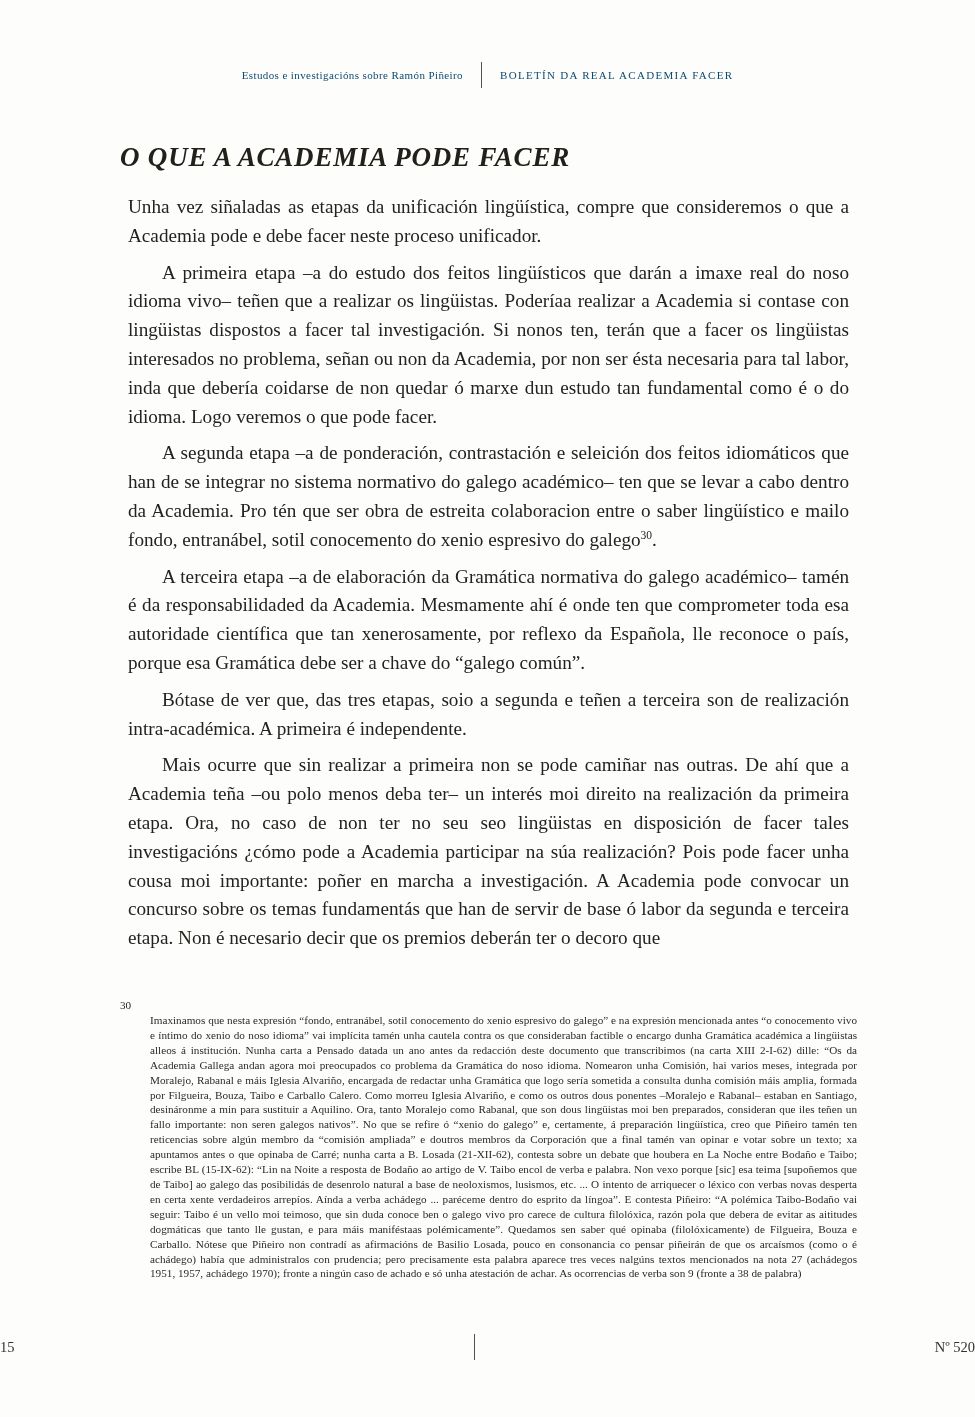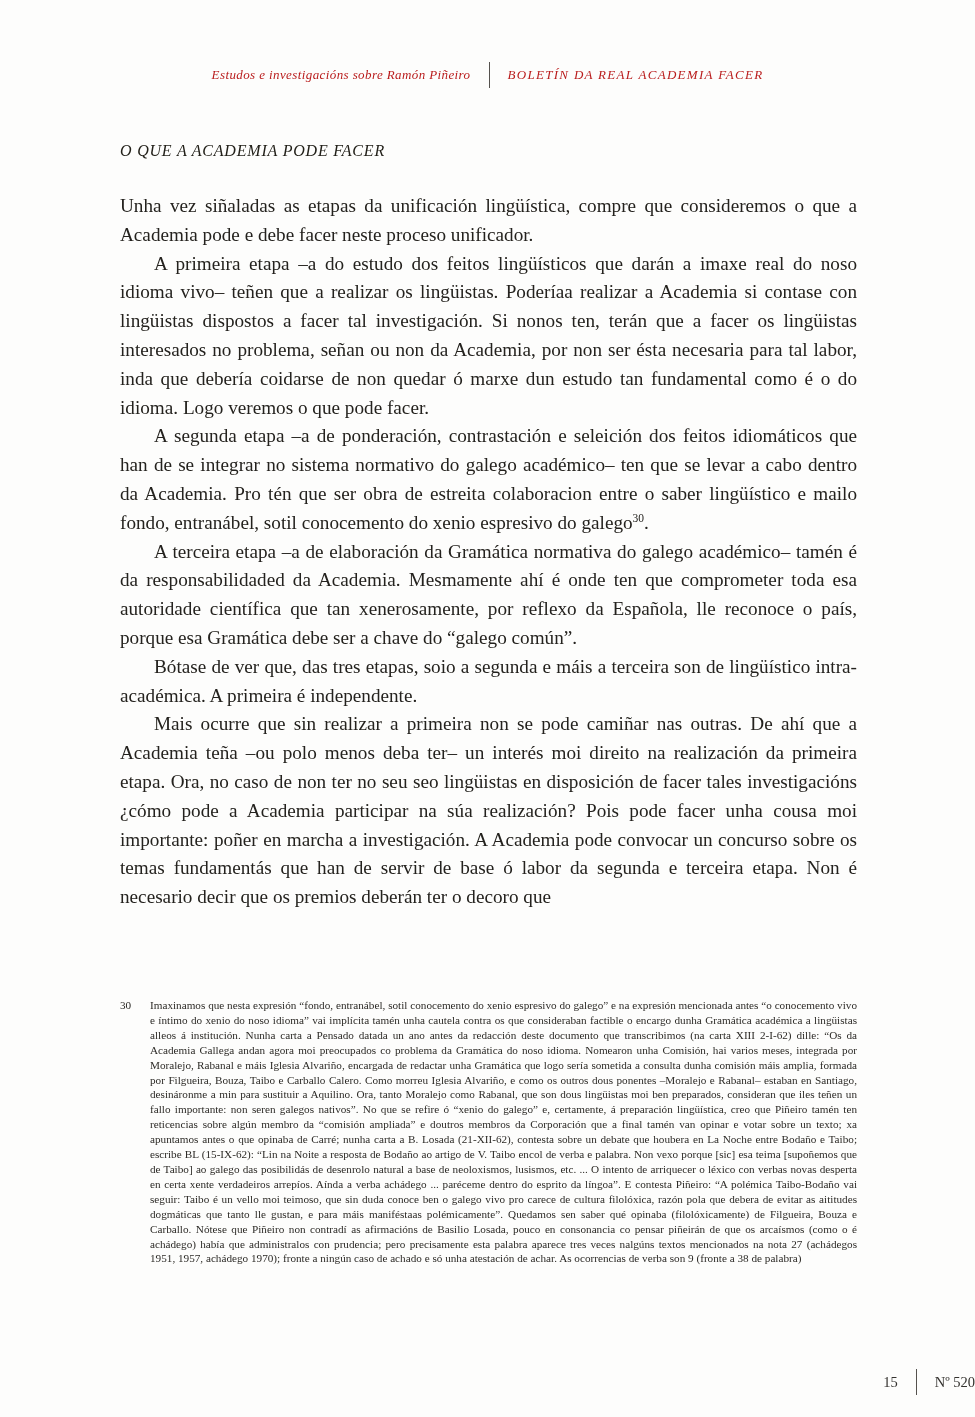--- a/index.html
+++ b/index.html
@@ -10,71 +10,71 @@
     font-family:"Liberation Serif","DejaVu Serif",serif;
     color:#1d1c1a;
     -webkit-font-smoothing:antialiased;
   }
   .page{position:absolute;inset:0;overflow:hidden;}
 
   
   .running-head{
     position:absolute;top:62px;left:0;width:100%;
     display:flex;justify-content:center;align-items:center;gap:18px;
-    font-size:13px;color:#b91c1c;font-style:italic;
+    font-size:11px;color:#0c4a6e;
   }
   .running-head .head-left{letter-spacing:0.4px;}
   .running-head .head-right{letter-spacing:1.3px;}
   .vbar{display:inline-block;width:1px;height:26px;background:#55524e;}
 
   
   .article{position:absolute;left:120px;width:737px;top:142px;}
   .title{
-    font-size:16px;font-style:italic;font-weight:normal;
-    letter-spacing:0.8px;margin:0 0 32px 0;color:#222019;
+    font-size:27px;font-style:italic;font-weight:bold;
+    letter-spacing:0.8px;margin:0 0 20px 0;color:#222019;
   }
   .para{
-    margin:0;font-size:19.2px;line-height:28.8px;
+    margin:8px;font-size:19.2px;line-height:28.8px;
     text-align:justify;text-indent:34px;color:#24221e;
   }
   .para.first{text-indent:0;}
   sup.fnref{font-size:0.60em;line-height:0;vertical-align:super;}
 
   
   .footnotes{position:absolute;left:120px;width:737px;top:998px;}
   .footnote{display:flex;font-size:11.2px;line-height:14.9px;text-align:justify;color:#2c2a26;}
   .fn-num{flex:0 0 30px;}
-  .fn-text{flex:1;}
+  .fn-text{flex:1;margin-top:15px;}
 
   
   .page-footer{
     position:absolute;top:1334px;left:0;width:100%;
-    display:flex;justify-content:flex-end;align-items:center;gap:18px;
-    font-size:14.5px;color:#33312e;margin-top:35px;
+    display:flex;justify-content:space-between;align-items:center;gap:18px;
+    font-size:14.5px;color:#33312e;
   }
 </style>
 </head>
 <body>
 
 <div class="page">
 
   <header class="running-head">
     <span class="head-left">Estudos e investigacións sobre Ramón Piñeiro</span>
     <span class="vbar"></span>
     <span class="head-right">BOLETÍN DA REAL ACADEMIA FACER</span>
   </header>
 
   <main class="article">
     <h1 class="title">O QUE A ACADEMIA PODE FACER</h1>
 
     <p class="para first">Unha vez siñaladas as etapas da unificación lingüística, compre que consideremos o que a Academia pode e debe facer neste proceso unificador.</p>
     <p class="para">A primeira etapa –a do estudo dos feitos lingüísticos que darán a imaxe real do noso idioma vivo– teñen que a realizar os lingüistas. Poderíaa realizar a Academia si contase con lingüistas dispostos a facer tal investigación. Si nonos ten, terán que a facer os lingüistas interesados no problema, señan ou non da Academia, por non ser ésta necesaria para tal labor, inda que debería coidarse de non quedar ó marxe dun estudo tan fundamental como é o do idioma. Logo veremos o que pode facer.</p>
     <p class="para"><span>A segunda etapa –a de ponderación, contrastación e seleición dos feitos idiomáticos que han de se integrar no sistema normativo do galego académico– ten que se levar a cabo dentro da Academia. Pro tén que ser obra de estreita colaboracion entre o saber lingüístico e mailo fondo, entranábel, sotil conocemento do xenio espresivo do galego</span><sup class="fnref">30</sup><span>.</span></p>
     <p class="para">A terceira etapa –a de elaboración da Gramática normativa do galego académico– tamén é da responsabilidaded da Academia. Mesmamente ahí é onde ten que comprometer toda esa autoridade científica que tan xenerosamente, por reflexo da Española, lle reconoce o país, porque esa Gramática debe ser a chave do “galego común”.</p>
-    <p class="para">Bótase de ver que, das tres etapas, soio a segunda e máis a terceira son de lingüístico intra-académica. A primeira é independente.</p>
+    <p class="para">Bótase de ver que, das tres etapas, soio a segunda e teñen a terceira son de realización intra-académica. A primeira é independente.</p>
     <p class="para">Mais ocurre que sin realizar a primeira non se pode camiñar nas outras. De ahí que a Academia teña –ou polo menos deba ter– un interés moi direito na realización da primeira etapa. Ora, no caso de non ter no seu seo lingüistas en disposición de facer tales investigacións ¿cómo pode a Academia participar na súa realización? Pois pode facer unha cousa moi importante: poñer en marcha a investigación. A Academia pode convocar un concurso sobre os temas fundamentás que han de servir de base ó labor da segunda e terceira etapa. Non é necesario decir que os premios deberán ter o decoro que</p>
   </main>
 
   <section class="footnotes">
     <div class="footnote">
       <span class="fn-num">30</span>
       <span class="fn-text">Imaxinamos que nesta expresión “fondo, entranábel, sotil conocemento do xenio espresivo do galego” e na expresión mencionada antes “o conocemento vivo e íntimo do xenio do noso idioma” vai implícita tamén unha cautela contra os que consideraban factible o encargo dunha Gramática académica a lingüistas alleos á institución. Nunha carta a Pensado datada un ano antes da redacción deste documento que transcribimos (na carta XIII 2-I-62) dille: “Os da Academia Gallega andan agora moi preocupados co problema da Gramática do noso idioma. Nomearon unha Comisión, hai varios meses, integrada por Moralejo, Rabanal e máis Iglesia Alvariño, encargada de redactar unha Gramática que logo sería sometida a consulta dunha comisión máis amplia, formada por Filgueira, Bouza, Taibo e Carballo Calero. Como morreu Iglesia Alvariño, e como os outros dous ponentes –Moralejo e Rabanal– estaban en Santiago, desináronme a min para sustituir a Aquilino. Ora, tanto Moralejo como Rabanal, que son dous lingüistas moi ben preparados, consideran que iles teñen un fallo importante: non seren galegos nativos”. No que se refire ó “xenio do galego” e, certamente, á preparación lingüística, creo que Piñeiro tamén ten reticencias sobre algún membro da “comisión ampliada” e doutros membros da Corporación que a final tamén van opinar e votar sobre un texto; xa apuntamos antes o que opinaba de Carré; nunha carta a B. Losada (21-XII-62), contesta sobre un debate que houbera en La Noche entre Bodaño e Taibo; escribe BL (15-IX-62): “Lin na Noite a resposta de Bodaño ao artigo de V. Taibo encol de verba e palabra. Non vexo porque [sic] esa teima [supoñemos que de Taibo] ao galego das posibilidás de desenrolo natural a base de neoloxismos, lusismos, etc. ... O intento de arriquecer o léxico con verbas novas desperta en certa xente verdadeiros arrepíos. Aínda a verba achádego ... paréceme dentro do esprito da língoa”. E contesta Piñeiro: “A polémica Taibo-Bodaño vai seguir: Taibo é un vello moi teimoso, que sin duda conoce ben o galego vivo pro carece de cultura filolóxica, razón pola que debera de evitar as aititudes dogmáticas que tanto lle gustan, e para máis maniféstaas polémicamente”. Quedamos sen saber qué opinaba (filolóxicamente) de Filgueira, Bouza e Carballo. Nótese que Piñeiro non contradí as afirmacións de Basilio Losada, pouco en consonancia co pensar piñeirán de que os arcaísmos (como o é achádego) había que administralos con prudencia; pero precisamente esta palabra aparece tres veces nalgúns textos mencionados na nota 27 (achádegos 1951, 1957, achádego 1970); fronte a ningún caso de achado e só unha atestación de achar. As ocorrencias de verba son 9 (fronte a 38 de palabra)</span>
     </div>
   </section>
 

